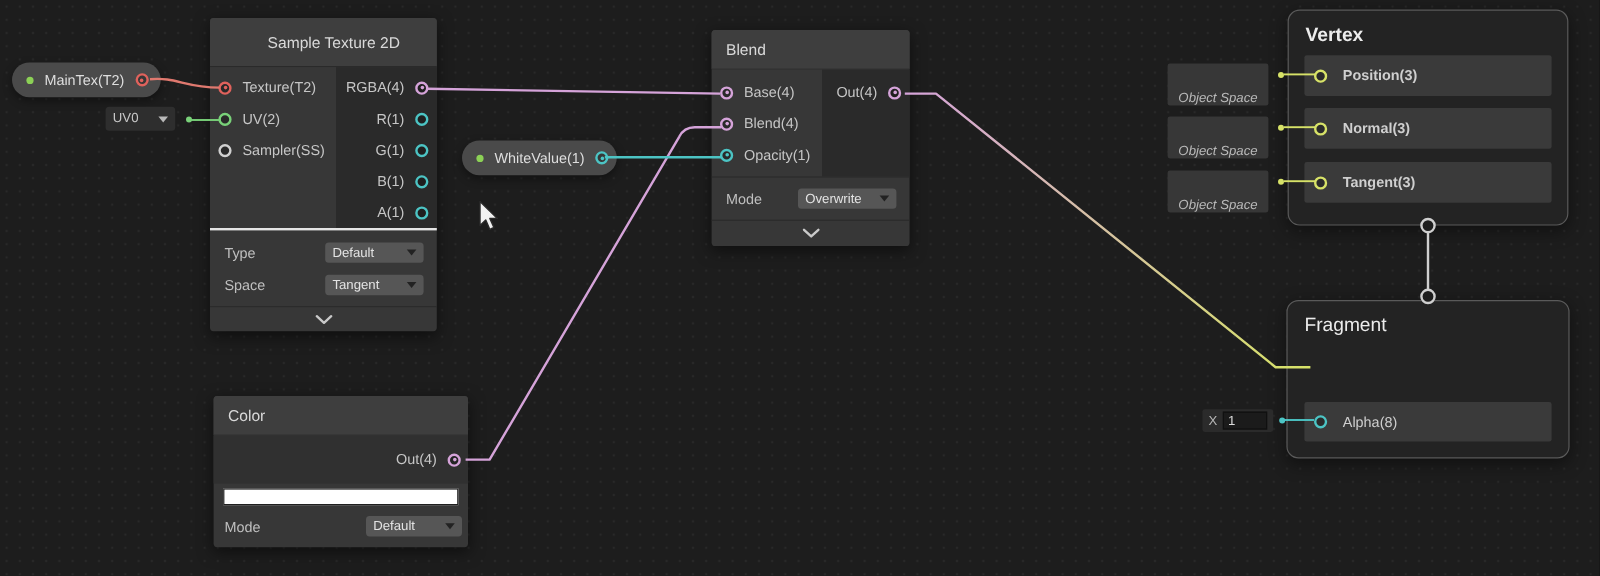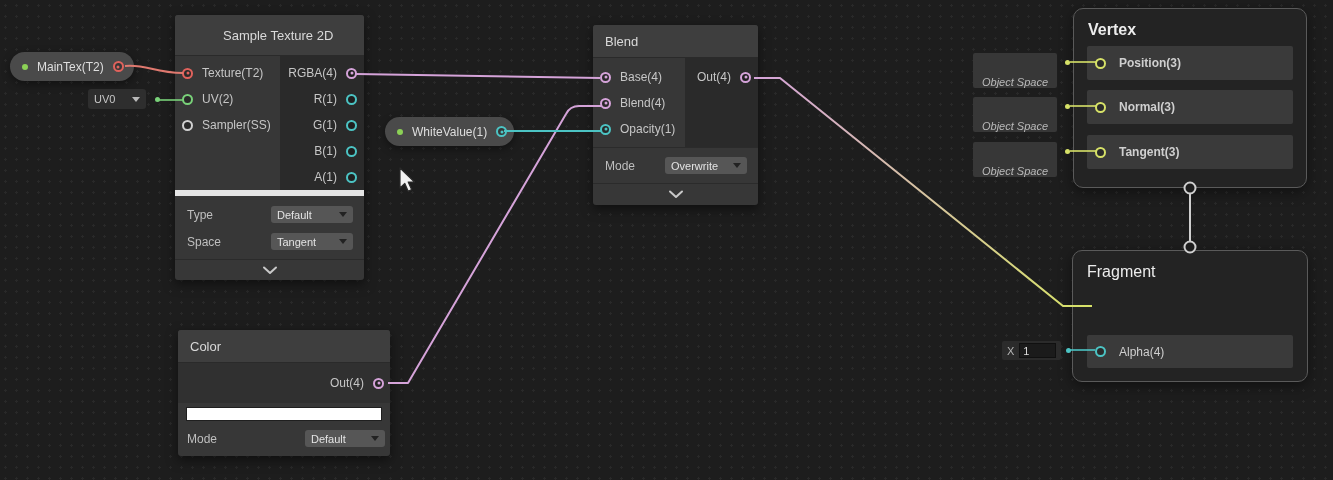--- a/index.html
+++ b/index.html
@@ -121,21 +121,21 @@
         <div class="prow out">
           <span>B(1)</span>
           <span class="port" style="--c:#4cc4c4"></span>
         </div>
         <div class="prow out">
           <span>A(1)</span>
           <span class="port" style="--c:#4cc4c4"></span>
         </div>
       </div>
     </div>
-    <div class="params" style="border-top:6px solid #e5e5e5;padding-top:5px;height:58px;">
+    <div class="params" style="border-top:2px solid #e5e5e5;padding-top:5px;height:58px;">
       <div class="prow-p">
         <span>Type</span>
         <div class="dropdown">
           <span>Default</span>
         </div>
       </div>
       <div class="prow-p">
         <span>Space</span>
         <div class="dropdown">
           <span>Tangent</span>
@@ -237,21 +237,21 @@
     <span>Object Space</span>
   </div>
   <span class="mdot" style="left:1065px;top:60px;background:#d7e268;"></span>
   <span class="mdot" style="left:1065px;top:104px;background:#d7e268;"></span>
   <span class="mdot" style="left:1065px;top:149px;background:#d7e268;"></span>
 
   <div class="block" style="left:1072px;top:250px;width:236px;height:132px;">
     <div class="block-title">Fragment</div>
     <div class="slot" style="left:14px;top:84px;width:206px;height:33px;">
       <span class="port" style="--c:#4cc4c4"></span>
-      <span>Alpha(4)</span>
+      <span>Alpha(8)</span>
     </div>
   </div>
 
   <div class="xfield" style="left:1002px;top:341px;">
     <span>X</span>
     <input type="text" value="1" style="">
   </div>
   <span class="mdot" style="left:1066px;top:348px;background:#4cc4c4;"></span>
 
   <div class="pill" style="left:10px;top:52px;width:103px;">

